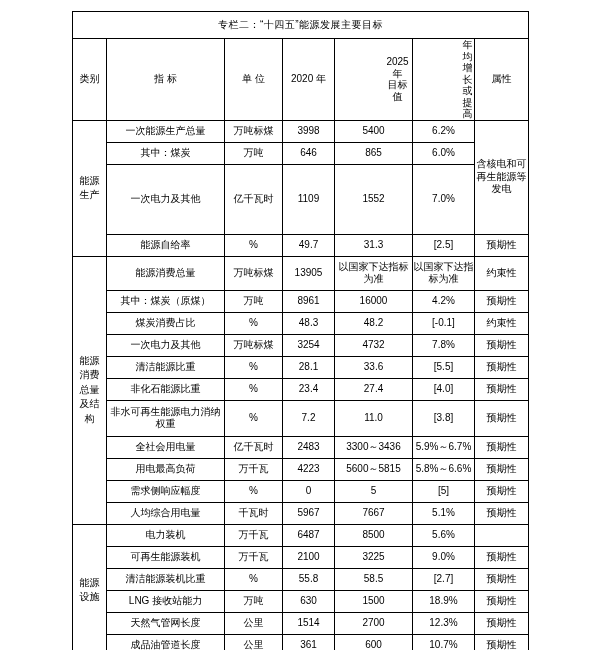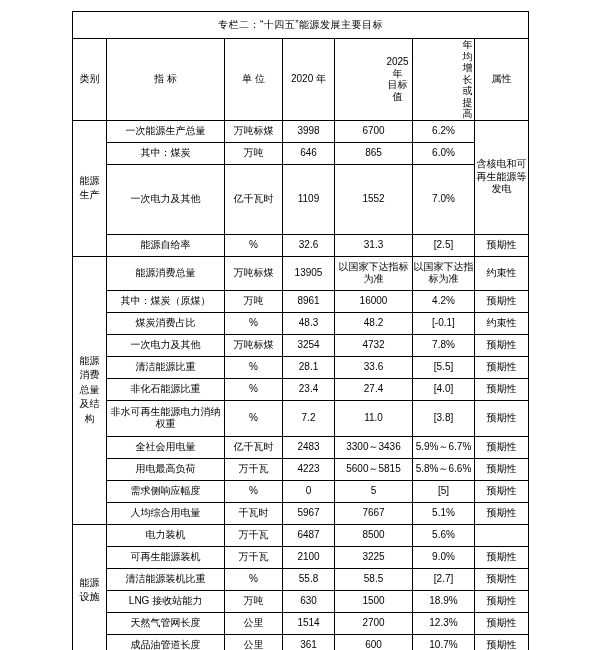--- a/index.html
+++ b/index.html
@@ -118,42 +118,42 @@
         <td>属性</td>
       </tr>
 
       <tr class="row-h">
         <td class="cat-cell" rowspan="4">
           <span class="cat-inner">能源生产</span>
         </td>
         <td class="ind-cell">一次能源生产总量</td>
         <td class="unit-cell">万吨标煤</td>
         <td class="num-cell">3998</td>
-        <td class="num-cell">6700</td>
+        <td class="num-cell">5400</td>
         <td class="num-cell">6.2%</td>
         <td class="attr-cell" rowspan="3">含核电和可再生能源等发电</td>
       </tr>
       <tr class="row-h">
         <td class="ind-cell">其中：煤炭</td>
         <td class="unit-cell">万吨</td>
         <td class="num-cell">646</td>
         <td class="num-cell">865</td>
         <td class="num-cell">6.0%</td>
       </tr>
       <tr class="row-tall">
         <td class="ind-cell">一次电力及其他</td>
         <td class="unit-cell">亿千瓦时</td>
         <td class="num-cell">1109</td>
         <td class="num-cell">1552</td>
         <td class="num-cell">7.0%</td>
       </tr>
       <tr class="row-h">
         <td class="ind-cell">能源自给率</td>
         <td class="unit-cell">%</td>
-        <td class="num-cell">32.6</td>
+        <td class="num-cell">49.7</td>
         <td class="num-cell">31.3</td>
         <td class="num-cell">[2.5]</td>
         <td class="attr-cell">预期性</td>
       </tr>
 
       <tr style="height:34px">
         <td class="cat-cell" rowspan="11">
           <span class="cat-inner">能源消费总量及结构</span>
         </td>
         <td class="ind-cell">能源消费总量</td>

